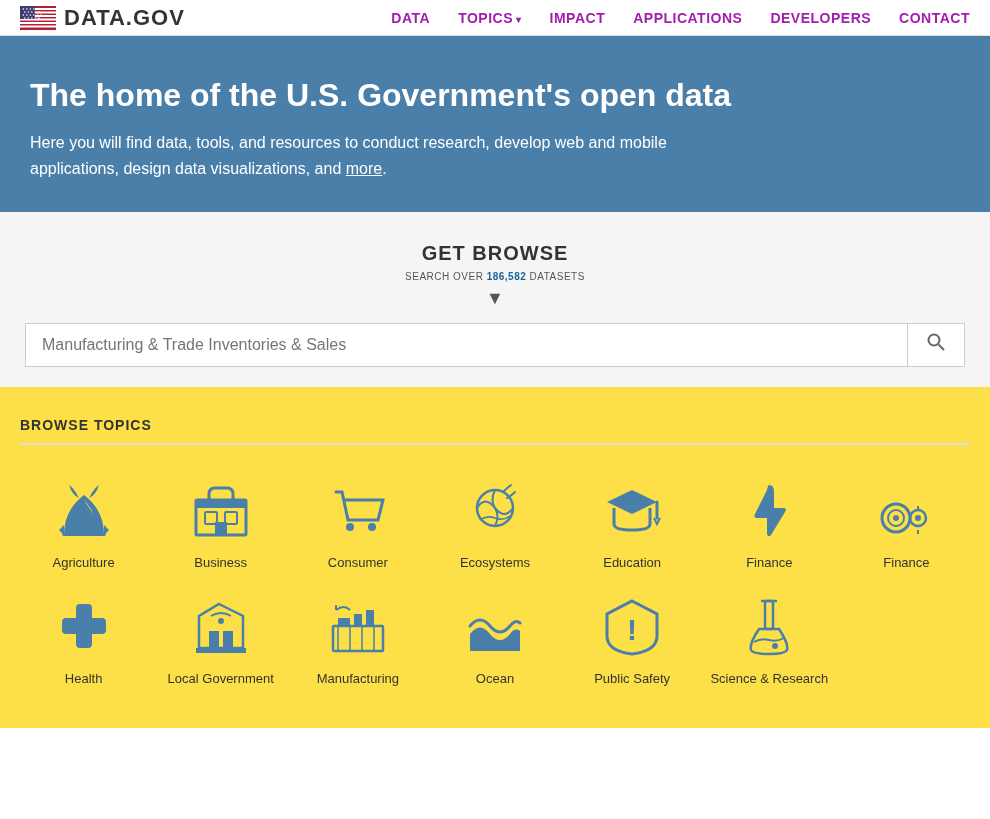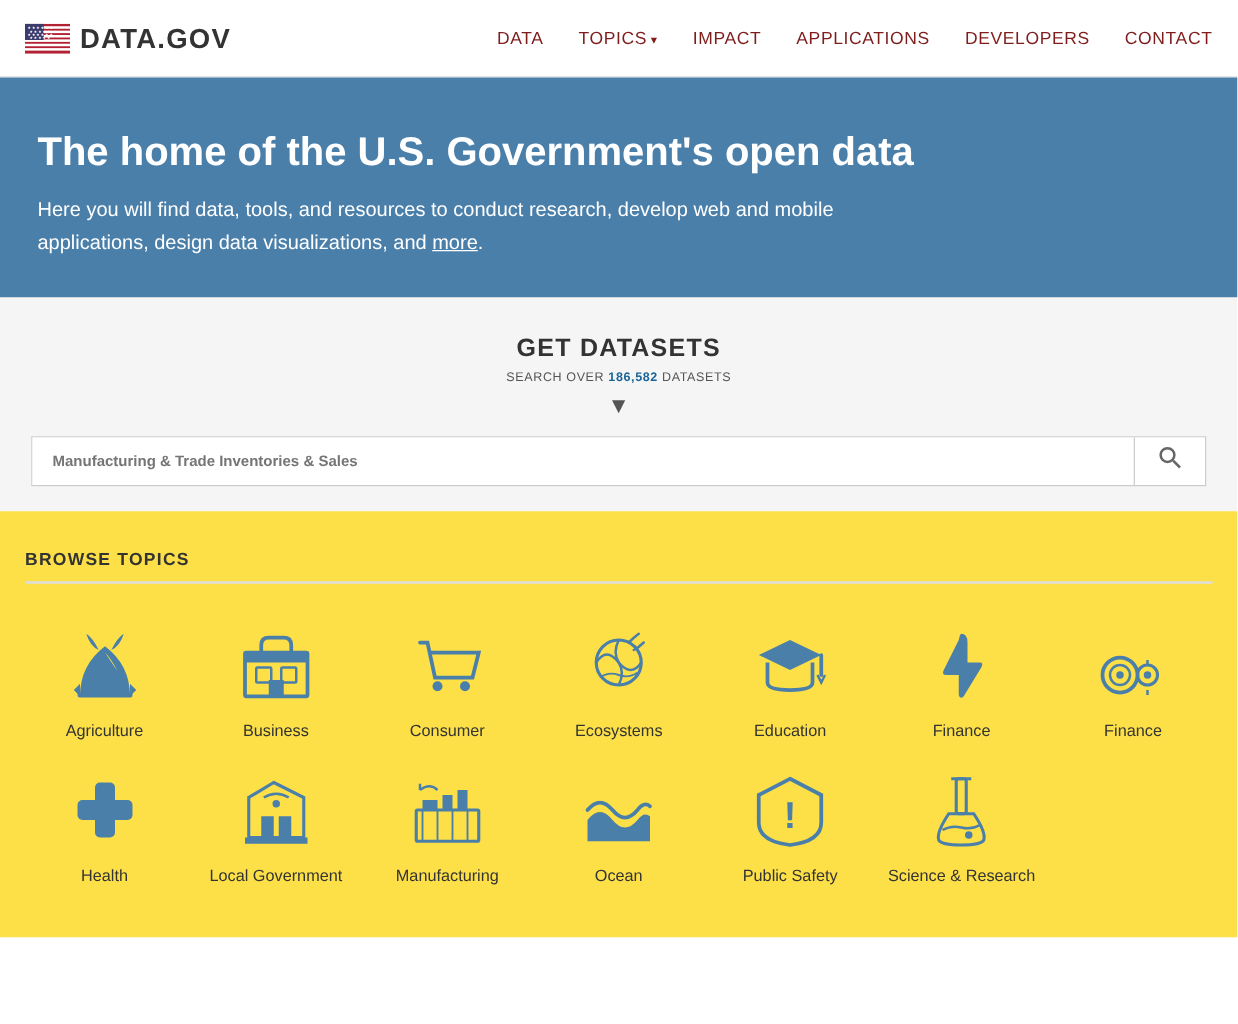--- a/index.html
+++ b/index.html
@@ -3,21 +3,21 @@
   <meta charset="utf-8">
   <style>
     * { box-sizing: border-box; margin: 0; padding: 0; }
     body { font-family: Arial, sans-serif; background: #fff; color: #333; }
 
     
     nav {
       display: flex;
       align-items: center;
       padding: 0 20px;
-      height: 62px;
+      height: 36px;
       background: #fff;
       border-bottom: 1px solid #ddd;
       justify-content: flex-end;
     }
     .nav-logo {
       display: flex;
       align-items: center;
       text-decoration: none;
       margin-right: auto;
     }
@@ -32,23 +32,23 @@
       color: #333;
       letter-spacing: 1px;
     }
     .nav-links {
       display: flex;
       gap: 28px;
       list-style: none;
     }
     .nav-links a {
       text-decoration: none;
-      color: #7f1d1d;
+      color: #a21caf;
       font-size: 14px;
-      font-weight: 400;
+      font-weight: 700;
       letter-spacing: 0.5px;
       margin-top: 38px;
     }
     .nav-dropdown-arrow {
       font-size: 10px;
       margin-left: 3px;
     }
 
     
     .hero {
@@ -105,25 +105,24 @@
     .search-bar {
       display: flex;
       max-width: 940px;
       margin: 0 auto;
       border: 1px solid #ccc;
       background: #fff;
     }
     .search-input {
       flex: 1;
       padding: 12px 16px;
-      font-size: 12px;
+      font-size: 16px;
       border: none;
       outline: none;
       color: #14532d;
-      font-weight: bold;
     }
     .search-button {
       background: #fff;
       border: none;
       border-left: 1px solid #ccc;
       padding: 0 18px;
       cursor: pointer;
       font-size: 18px;
       color: #555;
     }
@@ -211,21 +210,21 @@
 </nav>
 
 <div class="hero">
   <h1>The home of the U.S. Government's open data</h1>
   <p>
     <span>Here you will find data, tools, and resources to conduct research, develop web and mobile applications, design data visualizations, and </span><a href="#">more</a><span>.</span>
   </p>
 </div>
 
 <div class="get-started-section">
-  <h2>GET DATASETS</h2>
+  <h2>GET BROWSE</h2>
   <div class="dataset-count-line">
     <span>SEARCH OVER </span><a href="#">186,582</a><span> DATASETS</span>
   </div>
   <span class="dropdown-arrow">▼</span>
   <div class="search-bar">
     <input class="search-input" type="text" placeholder="Manufacturing &amp; Trade Inventories &amp; Sales" style="">
     <button class="search-button">
       <svg width="20" height="20" viewBox="0 0 20 20" fill="none" stroke="#666" stroke-width="2">
         <circle cx="8" cy="8" r="5.5"></circle>
         <line x1="12.5" y1="12.5" x2="18" y2="18"></line>

